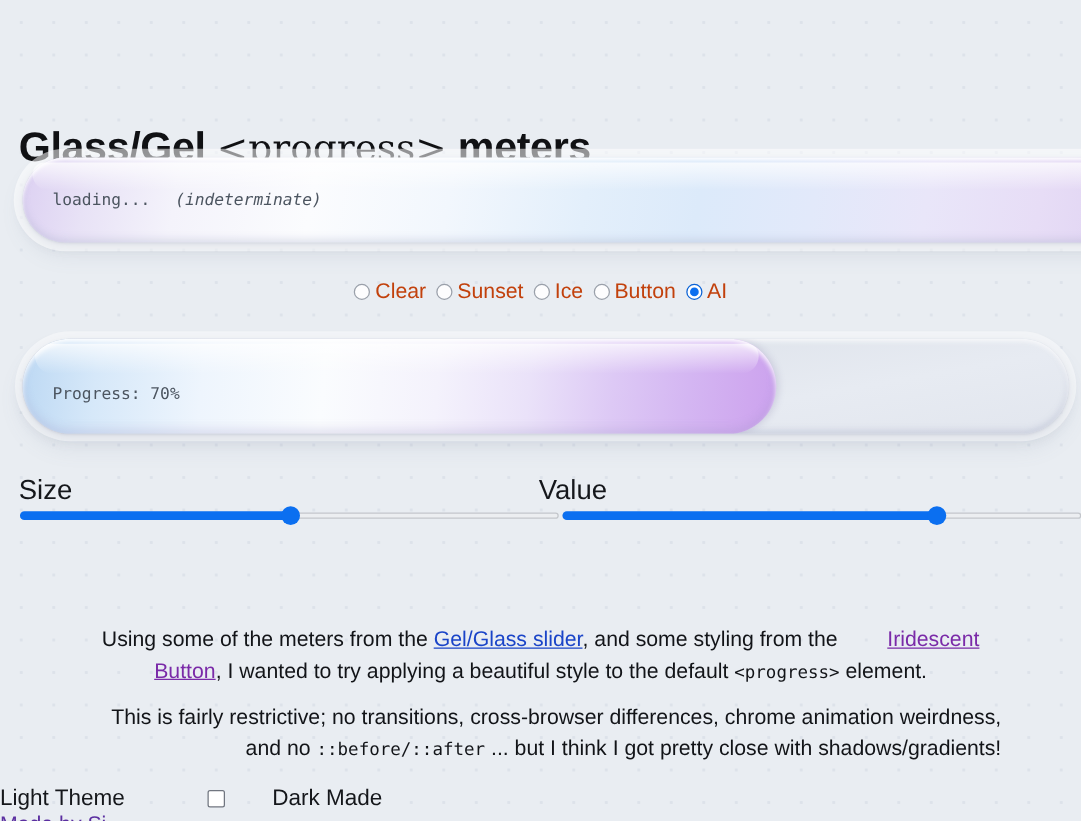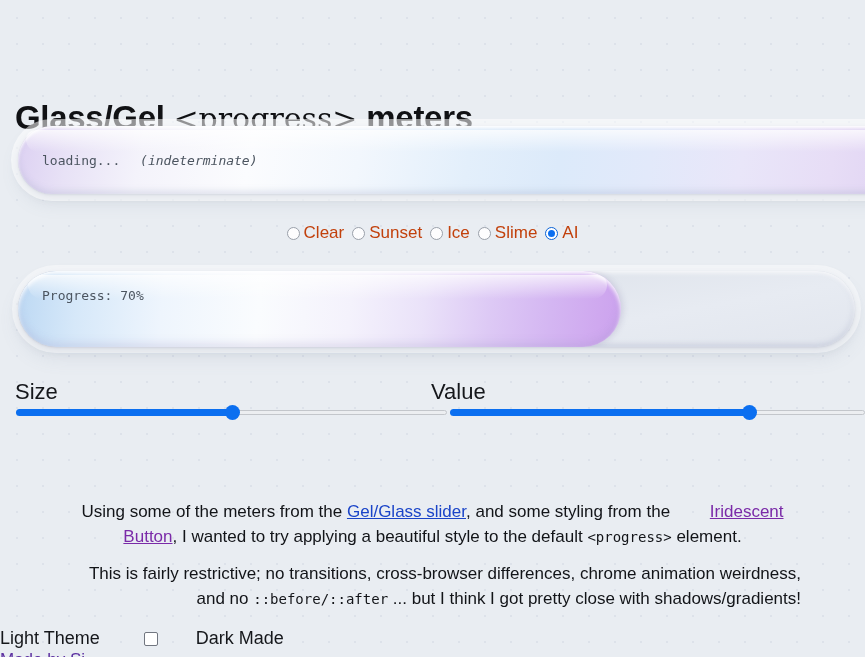--- a/index.html
+++ b/index.html
@@ -96,21 +96,21 @@
   .bar-label-1 {
     left: 42px;
     top: 153px;
   }
   .bar-label-1 .ital {
     font-style: italic;
     margin-left: 12px;
   }
   .bar-label-2 {
     left: 42px;
-    top: 288px;
+    top: 308px;
   }
 
   
   .bar-determinate-track {
     left: 18px;
     top: 271px;
     width: 837px;
     height: 76px;
     border-radius: 38px;
     background: linear-gradient(170deg, #cfd6e1 0%, #dde2ea 35%, #e7ebf2 70%, #e2e6ee 100%);
@@ -267,21 +267,21 @@
   
   .theme-row {
     position: absolute;
     left: 0px;
     top: 628px;
     display: flex;
     align-items: center;
     font-size: 18px;
     color: #15171b;
   }
-  .theme-label-light { margin-right: 44px; }
+  .theme-label-light { margin-right: 66px; }
   .theme-checkbox {
     width: 14px;
     height: 14px;
     border: 1px solid #717680;
     border-radius: 2px;
     background: #ffffff;
     box-sizing: border-box;
     flex: none;
     margin-right: 38px;
   }
@@ -320,21 +320,21 @@
     <label class="radio-opt">
       <span class="radio-dot"></span>
       <span>Sunset</span>
     </label>
     <label class="radio-opt">
       <span class="radio-dot"></span>
       <span>Ice</span>
     </label>
     <label class="radio-opt">
       <span class="radio-dot"></span>
-      <span>Slime</span>
+      <span>Button</span>
     </label>
     <label class="radio-opt checked">
       <span class="radio-dot"></span>
       <span>AI</span>
     </label>
   </div>
 
   <div class="bar-wrap bar-determinate-track">
     <div class="bar-determinate-fill"></div>
   </div>

